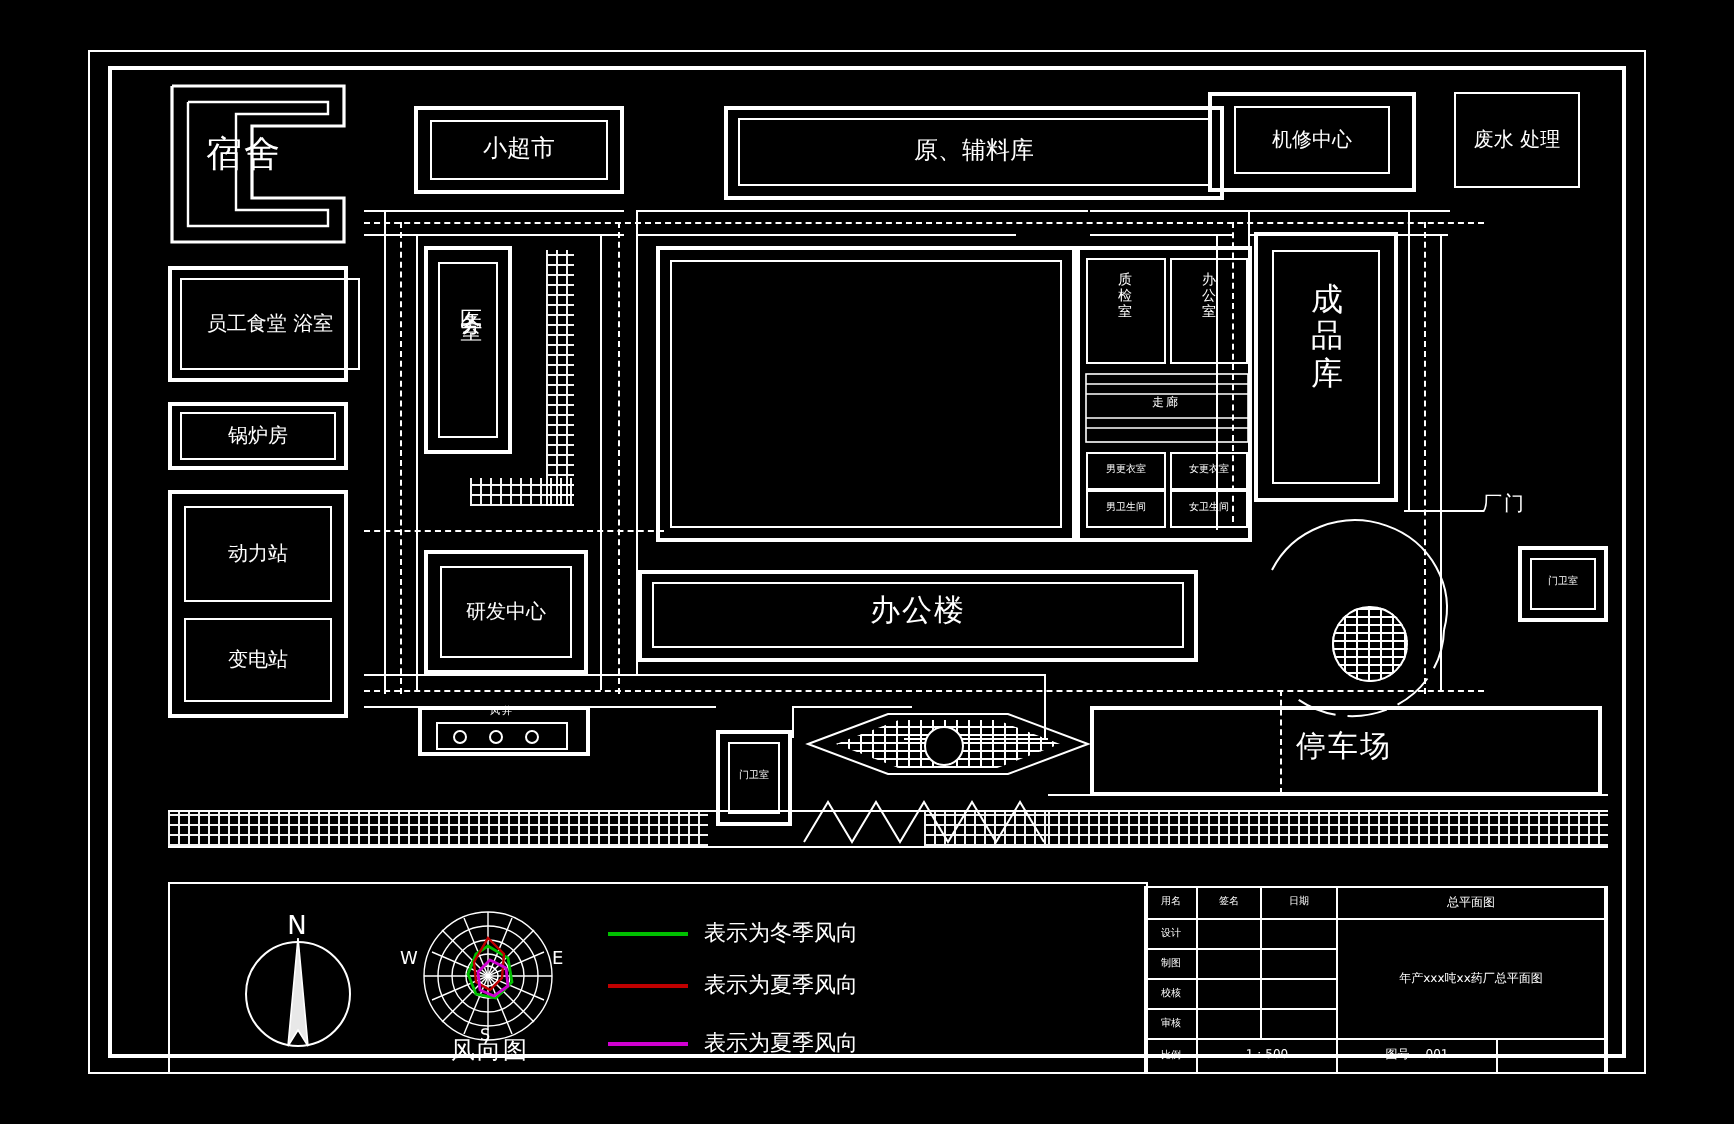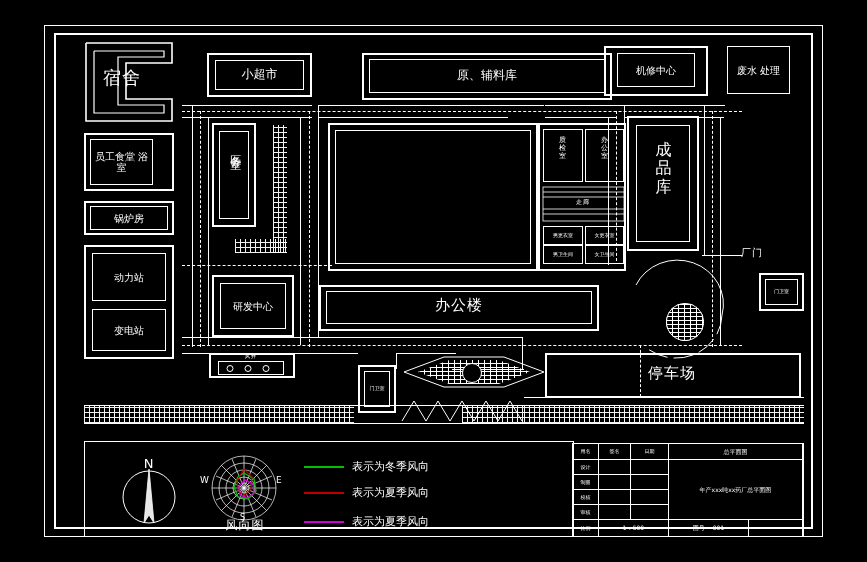--- a/index.html
+++ b/index.html
@@ -72,21 +72,21 @@
 
     <div style="position:absolute;left:52px;top:28px;width:90px;height:82px;">
       <svg width="90" height="82">
         <polyline points="2,2 88,2 88,22 42,22 42,58 88,58 88,80 2,80 2,2" fill="none" stroke="#fff" stroke-width="1.6"></polyline>
         <polyline points="10,10 80,10 80,16 34,16 34,64 80,64 80,72 10,72 10,10" fill="none" stroke="#fff" stroke-width="1.2"></polyline>
       </svg>
     </div>
     <div class="lb" style="left:60px;top:55px;width:60px;font-size:18px;">宿舍</div>
 
     <div class="bx t2" style="left:52px;top:120px;width:90px;height:58px;"></div>
-    <div class="bx d" style="left:58px;top:126px;width:63px;height:46px;font-size:10px;">员工食堂
+    <div class="bx d" style="left:58px;top:126px;width:90px;height:46px;font-size:10px;">员工食堂
 浴室</div>
 
     <div class="bx t2" style="left:52px;top:188px;width:90px;height:34px;"></div>
     <div class="bx d" style="left:58px;top:193px;width:78px;height:24px;font-size:10px;">锅炉房</div>
 
     <div class="bx t2" style="left:52px;top:232px;width:90px;height:114px;"></div>
     <div class="bx d" style="left:60px;top:240px;width:74px;height:48px;font-size:10px;">动力站</div>
     <div class="bx d" style="left:60px;top:296px;width:74px;height:42px;font-size:10px;">变电站</div>
 
     <div class="bx t2" style="left:175px;top:40px;width:105px;height:44px;"></div>

